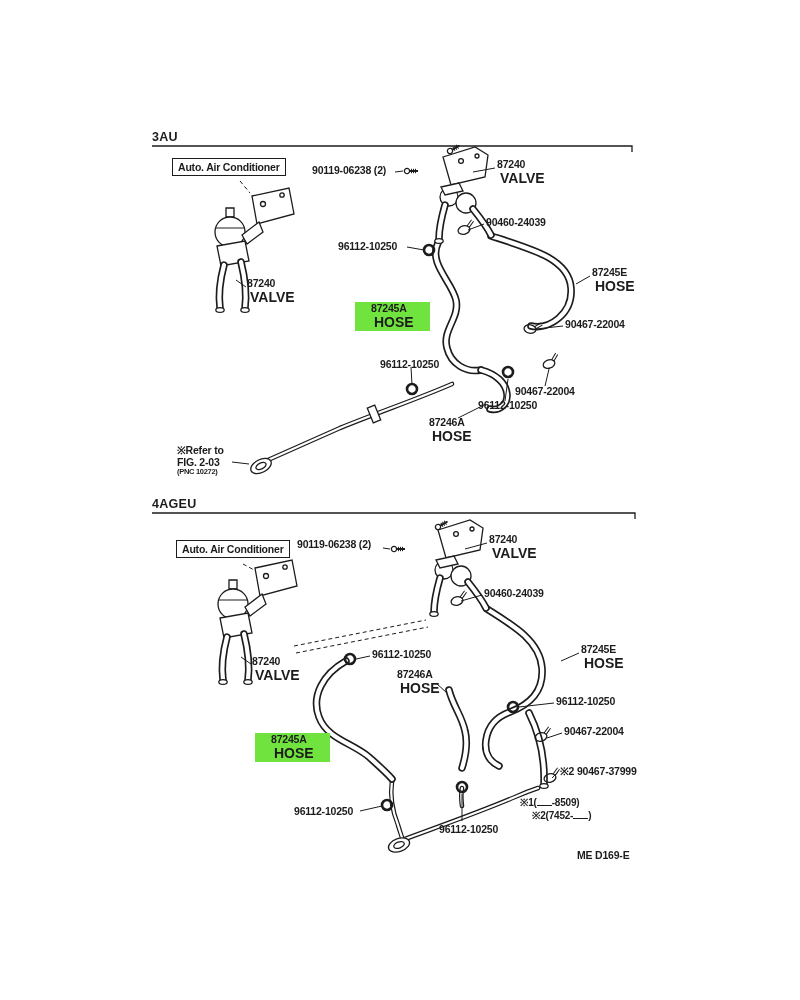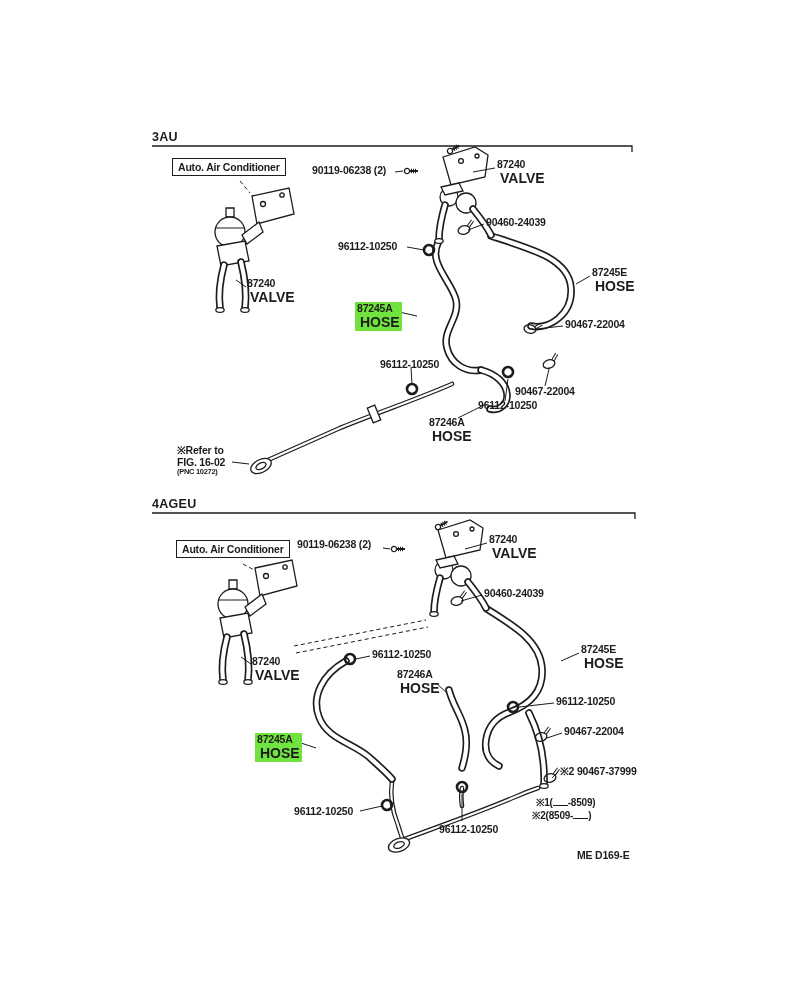--- a/index.html
+++ b/index.html
@@ -4,21 +4,21 @@
 <style>
   *{box-sizing:border-box;margin:0;padding:0}
   html,body{background:#fff}
   body{width:800px;height:1000px;font-family:"Liberation Sans",sans-serif}
   .page{position:relative;width:800px;height:1000px;background:var(--background,#fff);overflow:hidden}
   svg.art{position:absolute;left:0;top:0}
   .lbl{position:absolute;color:var(--ink,#1c1c1c);font-weight:bold;font-size:10.5px;line-height:1.15;white-space:nowrap;letter-spacing:-0.2px}
   .sub{font-size:14px;margin-left:3px;letter-spacing:0}
   .sect{font-size:12.5px;letter-spacing:.3px}
   .boxed{border:1.3px solid var(--ink,#1c1c1c);padding:2px 5px;font-size:10.5px;background:#fff}
-  .hl{background:var(--highlight-green,#70e33e);padding:0 2px 1px}
+  .hl{background:var(--highlight-green,#70e33e);padding:0 16px 1px}
   .note{font-size:10px}
   .tiny{font-size:7.5px;letter-spacing:-.3px}
   .gap{display:inline-block;width:15px;height:9px;border-bottom:1px solid var(--ink,#1c1c1c)}
   .ln{fill:none;stroke:var(--ink,#1c1c1c);stroke-width:1}
   .ln12{fill:none;stroke:var(--ink,#1c1c1c);stroke-width:1.3}
   .ln2{fill:none;stroke:var(--ink,#1c1c1c);stroke-width:2}
   .wh{fill:#fff;stroke:var(--ink,#1c1c1c);stroke-width:1.3}
   .dash{stroke-dasharray:4 3}
   .hose-o{fill:none;stroke:var(--ink,#1c1c1c);stroke-width:7.5;stroke-linecap:round}
   .hose-i{fill:none;stroke:#fff;stroke-width:4.2;stroke-linecap:round}
@@ -248,21 +248,21 @@
 <div class="lbl" style="left:515px;top:385px">90467-22004</div>
 <div class="lbl" style="left:478px;top:399px">96112-10250</div>
 
 <div class="lbl" style="left:429px;top:416px">
   <div>87246A</div>
   <div class="sub">HOSE</div>
 </div>
 
 <div class="lbl" style="left:177px;top:444px">
   <div>※Refer to</div>
-  <div>FIG. 16-02</div>
+  <div>FIG. 2-03</div>
   <div class="tiny">(PNC 10272)</div>
 </div>
 
 <div class="lbl sect" style="left:152px;top:497px">4AGEU</div>
 <div class="lbl boxed" style="left:176px;top:540px">Auto. Air Conditioner</div>
 <div class="lbl" style="left:297px;top:538px">90119-06238 (2)</div>
 
 <div class="lbl" style="left:489px;top:533px">
   <div>87240</div>
   <div class="sub">VALVE</div>
@@ -290,25 +290,25 @@
 <div class="lbl" style="left:556px;top:695px">96112-10250</div>
 <div class="lbl" style="left:564px;top:725px">90467-22004</div>
 
 <div class="lbl hl" style="left:255px;top:733px">
   <div>87245A</div>
   <div class="sub">HOSE</div>
 </div>
 
 <div class="lbl" style="left:560px;top:765px">※2 90467-37999</div>
 
-<div class="lbl note" style="left:536px;top:797px">
+<div class="lbl note" style="left:520px;top:797px">
   <span>※1(</span><span class="gap"></span><span>-8509)</span>
 </div>
 <div class="lbl note" style="left:532px;top:810px">
-  <span>※2(8509-</span><span class="gap"></span><span>)</span>
+  <span>※2(7452-</span><span class="gap"></span><span>)</span>
 </div>
 
 <div class="lbl" style="left:294px;top:805px">96112-10250</div>
 <div class="lbl" style="left:439px;top:823px">96112-10250</div>
 
 <div class="lbl" style="left:577px;top:849px">ME D169-E</div>
 
 </div>
 
 </body></html>

